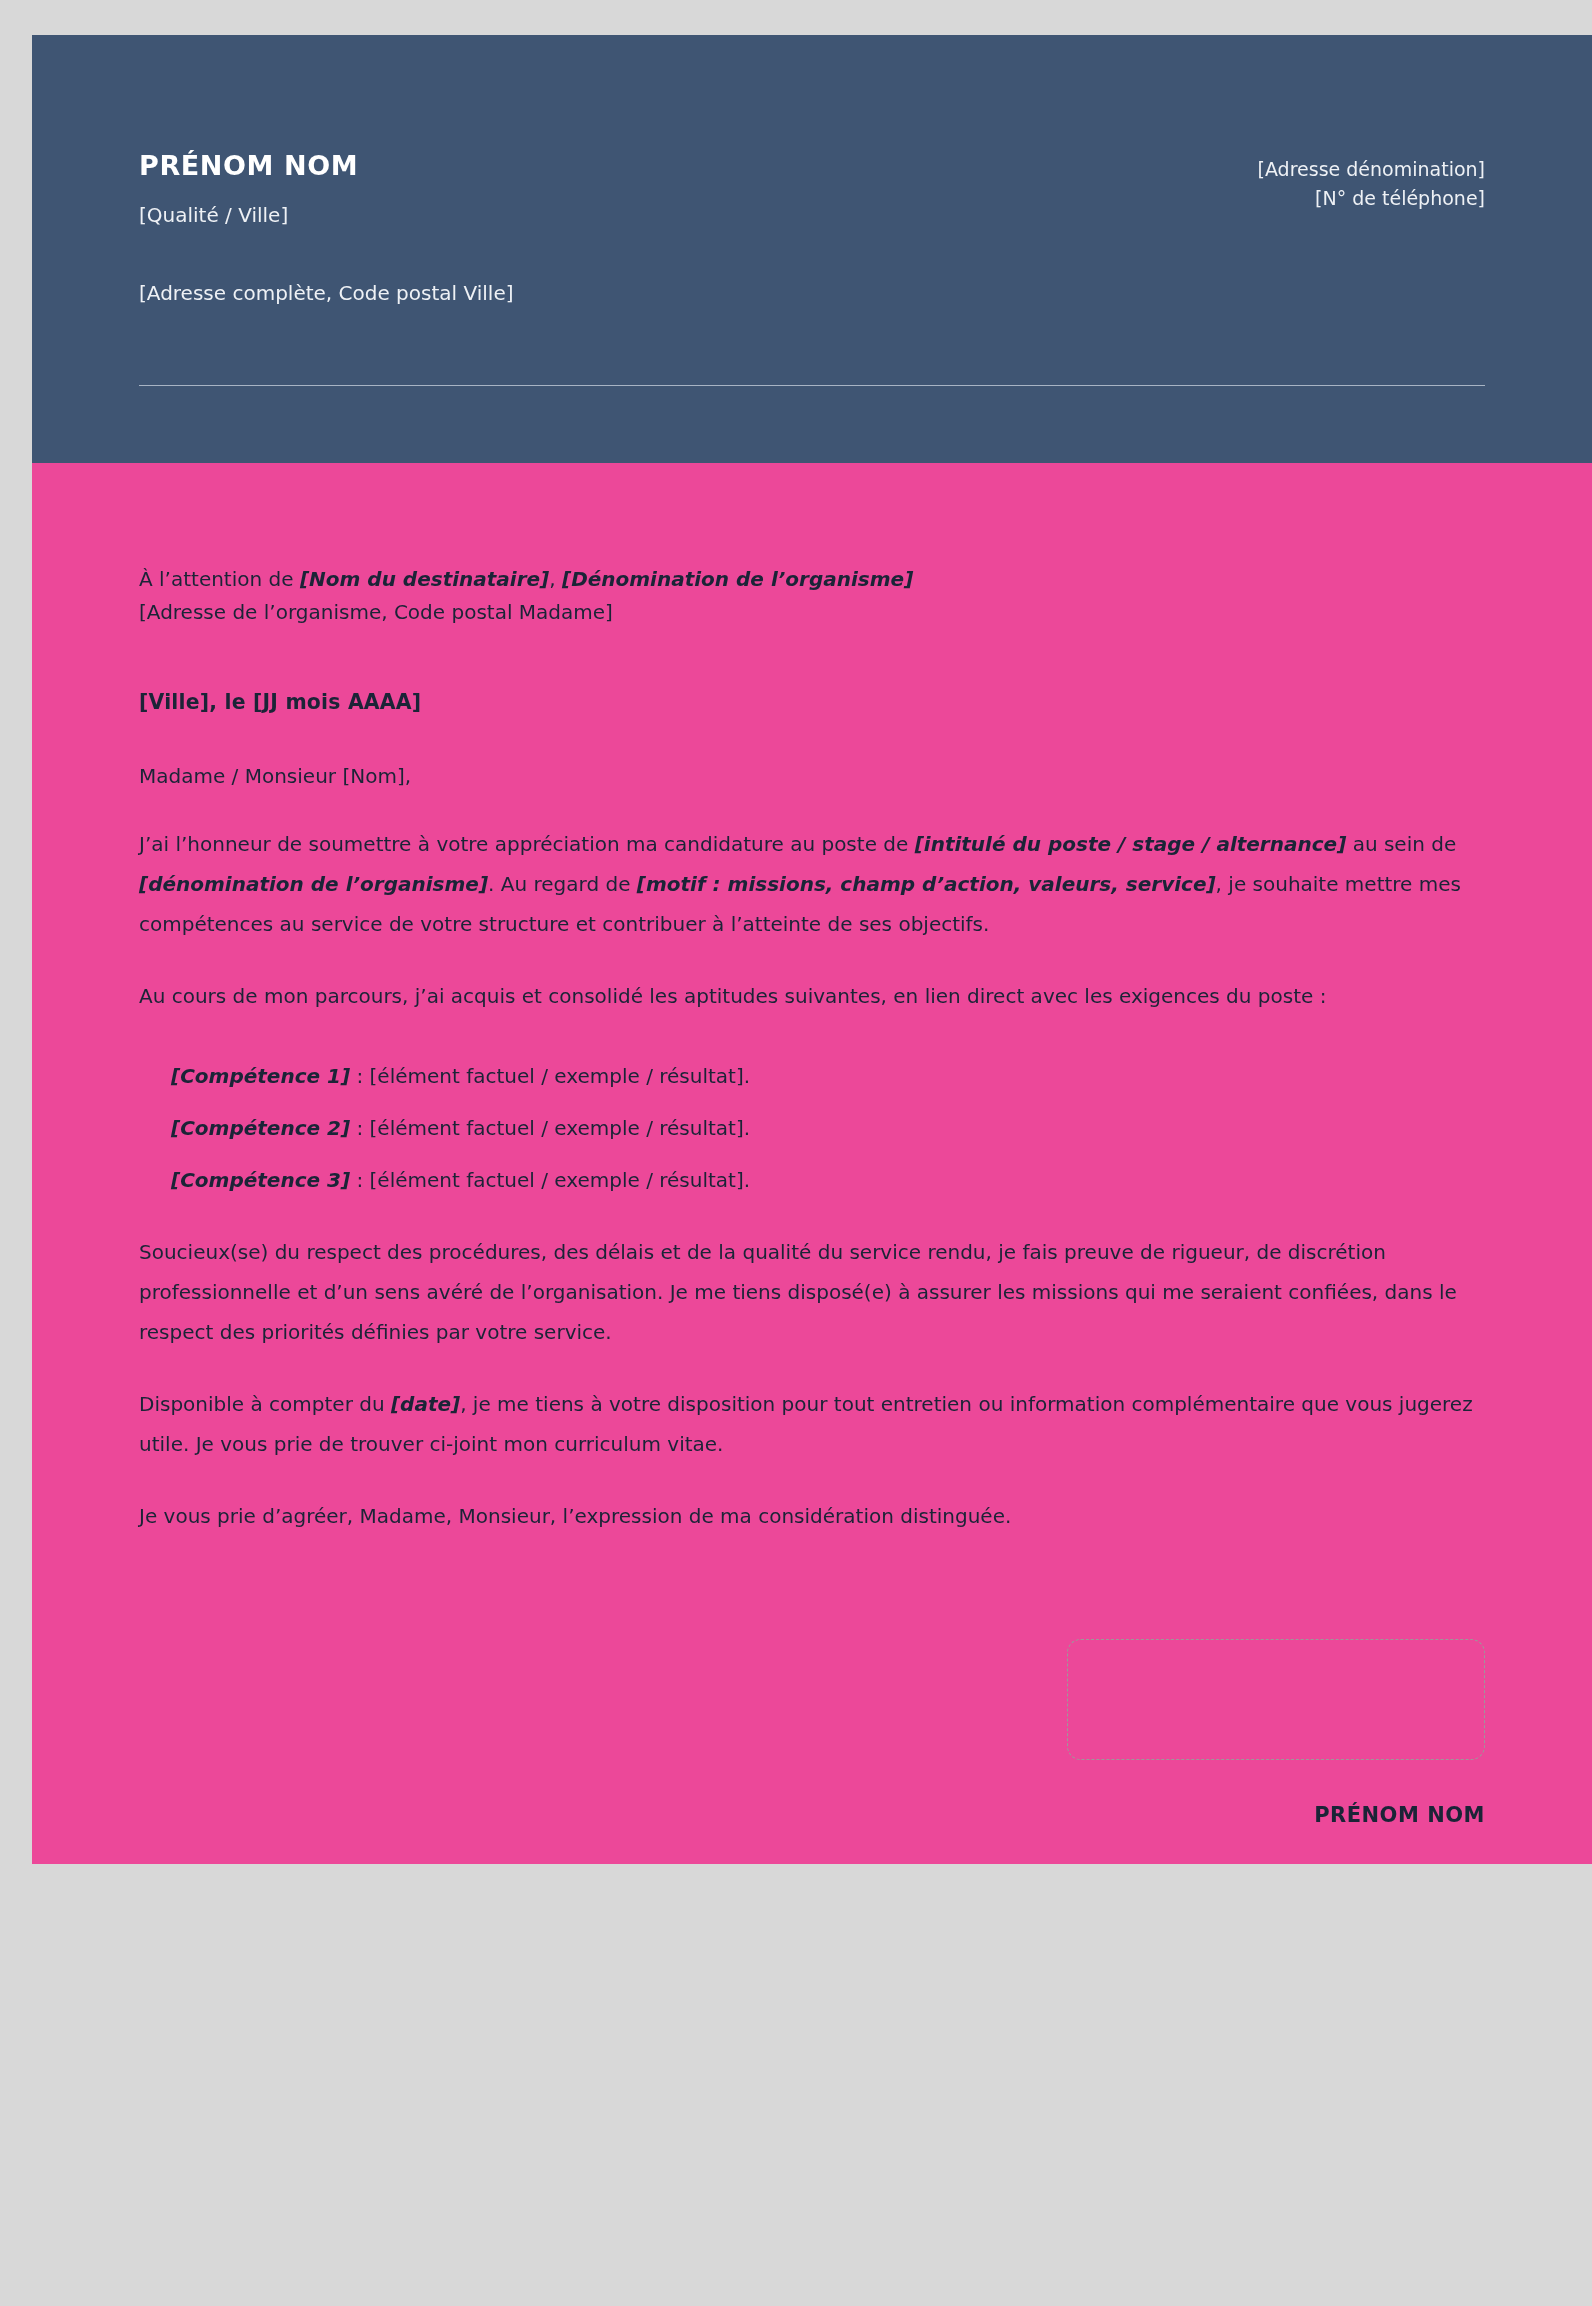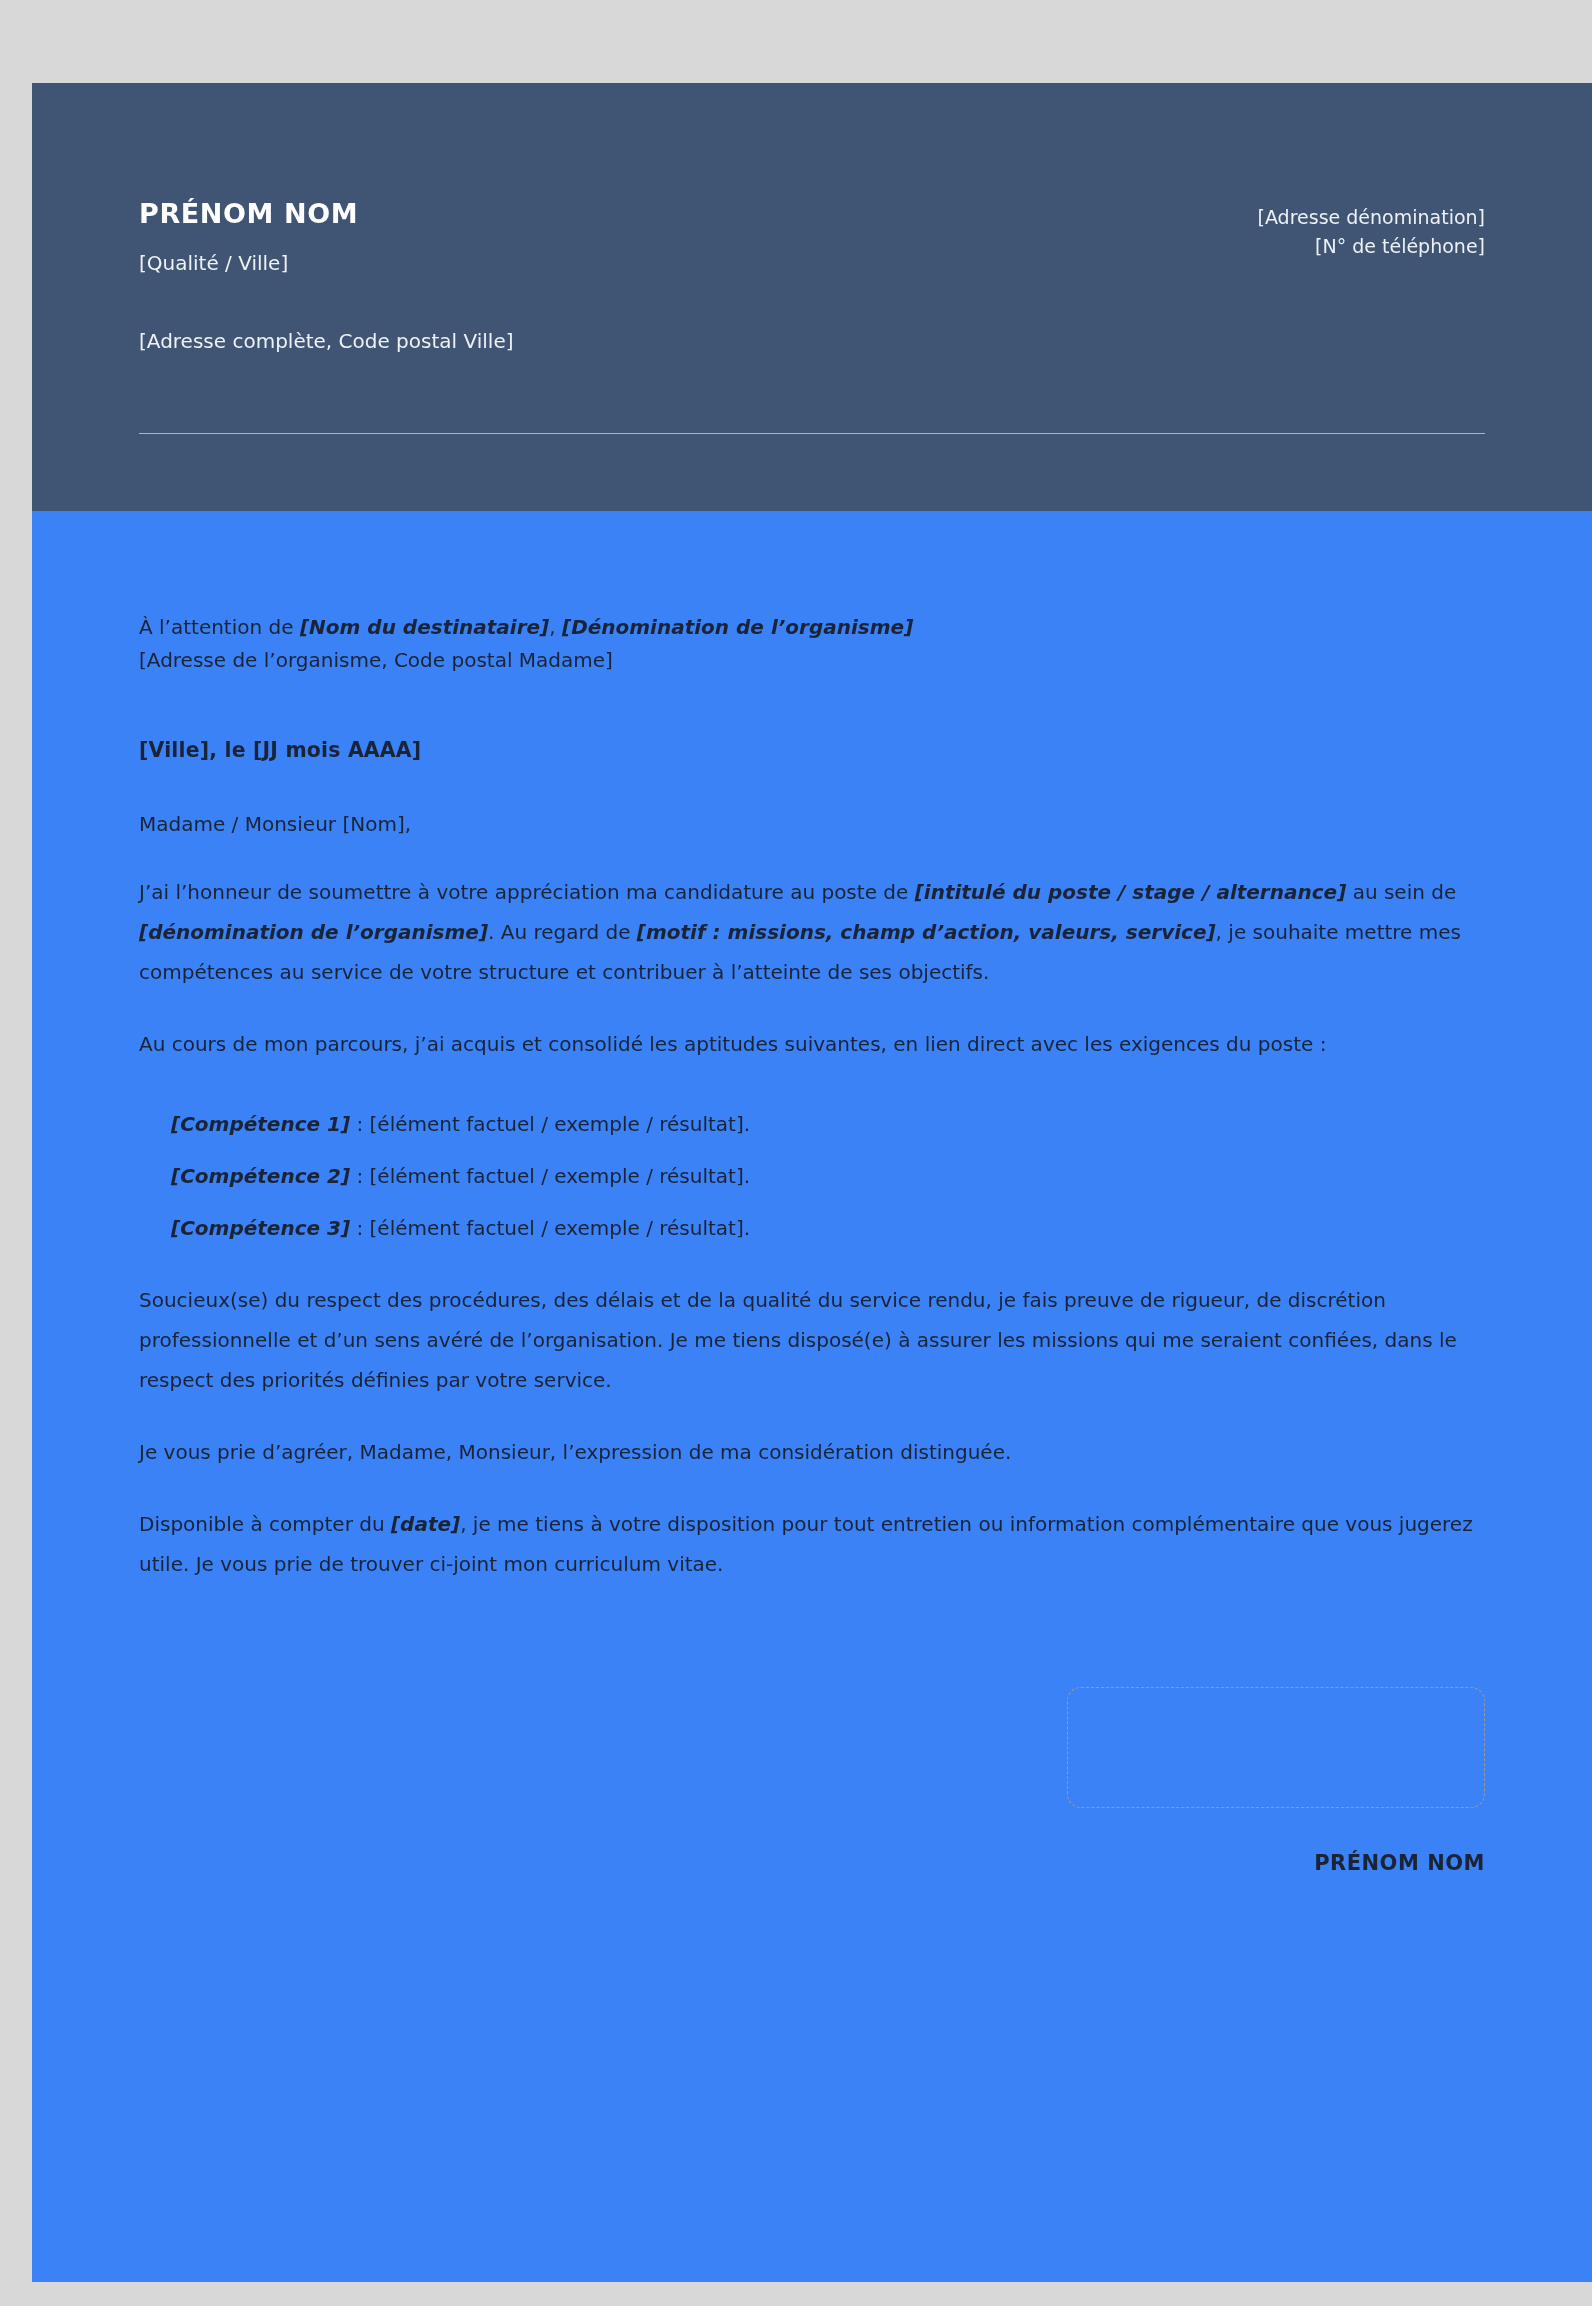--- a/index.html
+++ b/index.html
@@ -12,24 +12,23 @@
     background: #d8d8d8;
     font-family: "DejaVu Sans", "Liberation Sans", sans-serif;
     overflow: hidden;
   }
 
   .page {
     position: absolute;
     left: 32px;
     top: 35px;
     width: 1560px;
-    height: 2199px;
-    background: #3b82f6;
+    height: 1829px;
+    background: #ec4899;
     overflow: hidden;
-    margin-top: 48px;
   }
 
   
   .header {
     position: relative;
     width: 100%;
     height: 428px;
     background: #3f5573;
     box-sizing: border-box;
     padding: 0 107px;
@@ -203,23 +202,23 @@
     <p class="para">Au cours de mon parcours, j’ai acquis et consolidé les aptitudes suivantes, en lien direct avec les exigences du poste :</p>
 
     <div class="skills">
       <div class="skill"><b>[Compétence 1]</b><span> : [élément factuel / exemple / résultat].</span></div>
       <div class="skill"><b>[Compétence 2]</b><span> : [élément factuel / exemple / résultat].</span></div>
       <div class="skill"><b>[Compétence 3]</b><span> : [élément factuel / exemple / résultat].</span></div>
     </div>
 
     <p class="para">Soucieux(se) du respect des procédures, des délais et de la qualité du service rendu, je fais preuve de rigueur, de discrétion professionnelle et d’un sens avéré de l’organisation. Je me tiens disposé(e) à assurer les missions qui me seraient confiées, dans le respect des priorités définies par votre service.</p>
 
+    <p class="para"><span>Disponible à compter du </span><b>[date]</b><span>, je me tiens à votre disposition pour tout entretien ou information complémentaire que vous jugerez utile. Je vous prie de trouver ci-joint mon curriculum vitae.</span></p>
+
     <p class="para closing">Je vous prie d’agréer, Madame, Monsieur, l’expression de ma considération distinguée.</p>
-
-    <p class="para"><span>Disponible à compter du </span><b>[date]</b><span>, je me tiens à votre disposition pour tout entretien ou information complémentaire que vous jugerez utile. Je vous prie de trouver ci-joint mon curriculum vitae.</span></p>
 
   </div>
 
   <div class="sign-zone">
     <div class="sign-box"></div>
     <div class="sign-name">PRÉNOM NOM</div>
   </div>
 
 </div>
 

